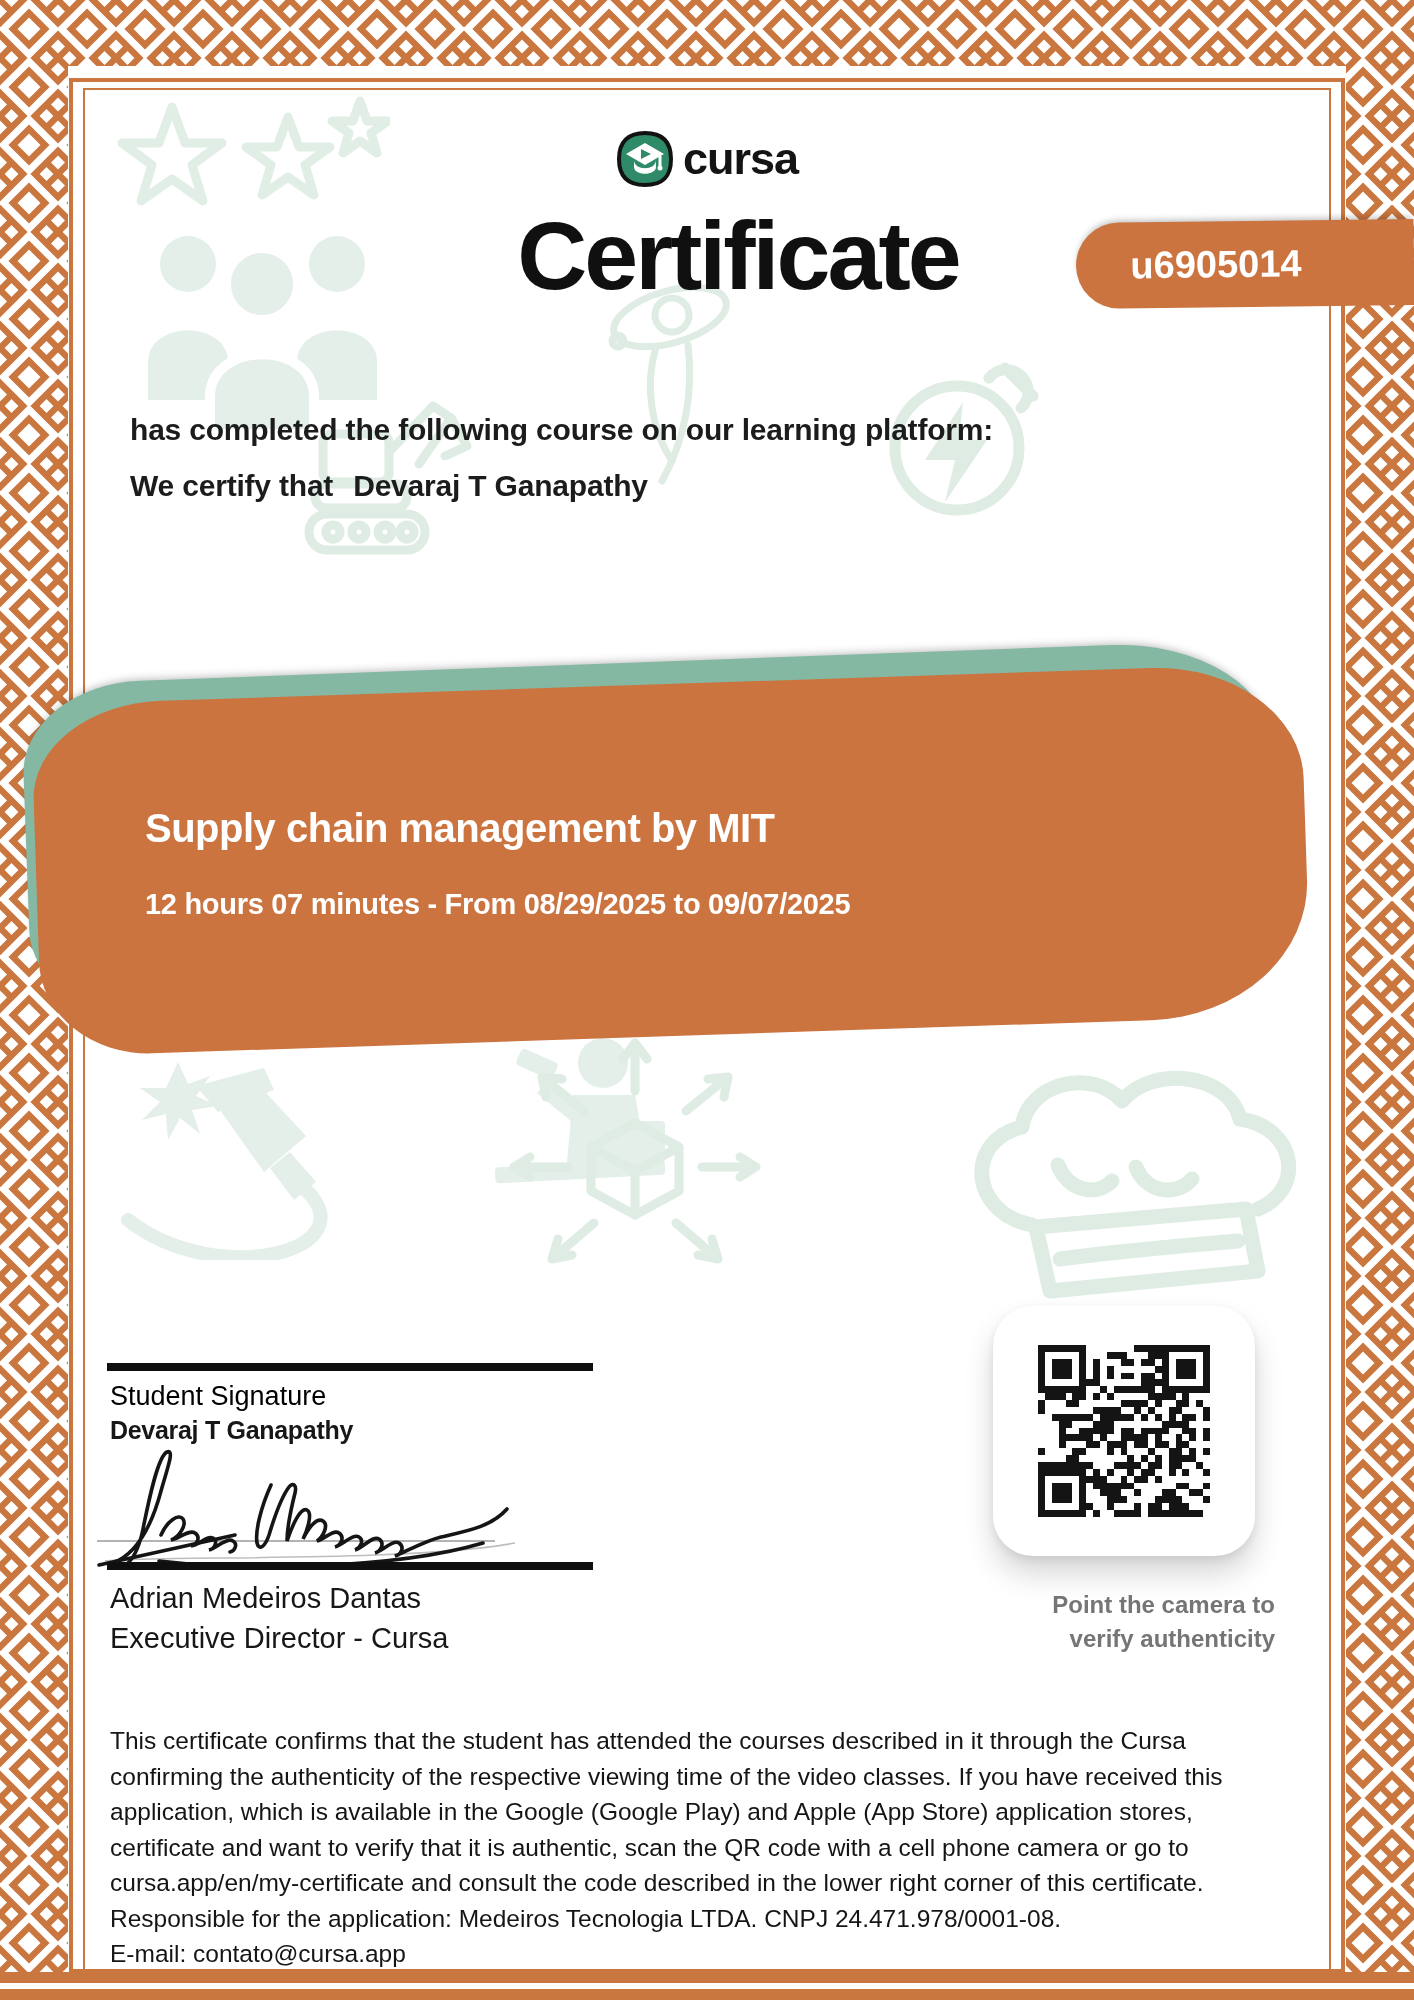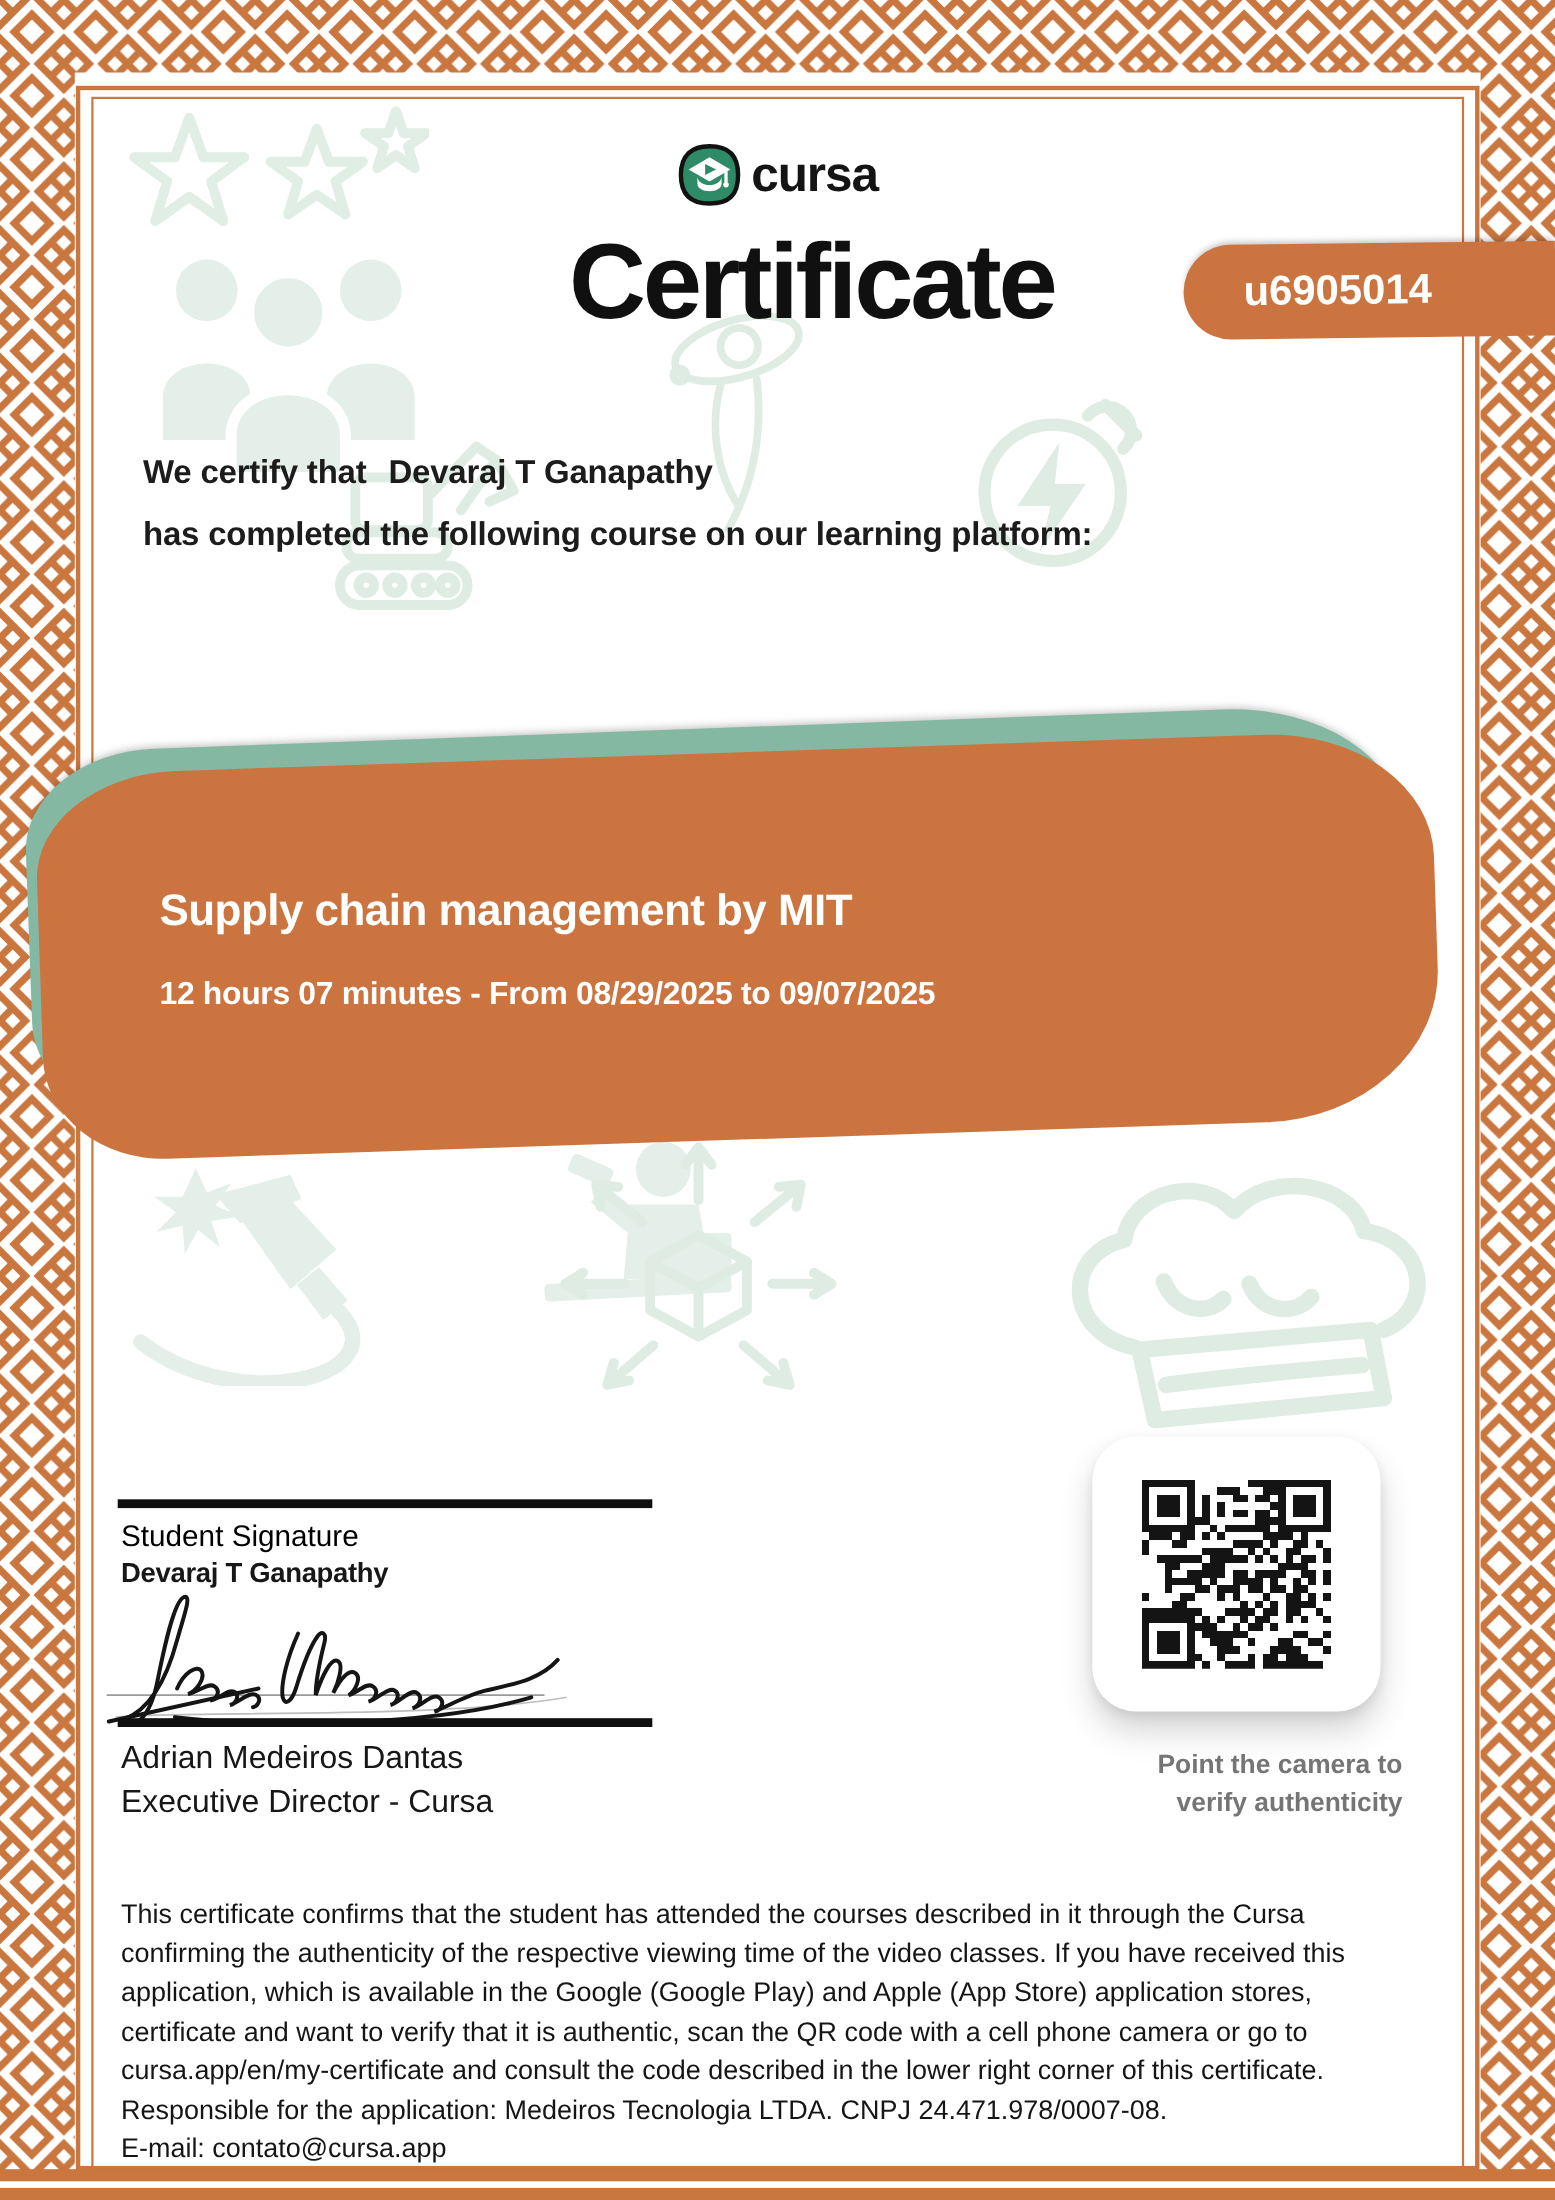--- a/index.html
+++ b/index.html
@@ -183,24 +183,24 @@
     <span class="wordmark">cursa</span>
   </div>
 
   <div class="cert-title">Certificate</div>
 
   <div class="badge">
     <span>u6905014</span>
   </div>
 
   <div class="intro">
+    <div>has completed the following course on our learning platform:</div>
     <div>
       <span>We certify that</span><span class="name">Devaraj T Ganapathy</span>
     </div>
-    <div>has completed the following course on our learning platform:</div>
   </div>
 
   <div class="blob-teal"></div>
   <div class="blob-orange"></div>
   <div class="course-title">Supply chain management by MIT</div>
   <div class="course-details">12 hours 07 minutes - From 08/29/2025 to 09/07/2025</div>
 
   <div class="rule" style="top:1363px"></div>
   <div class="sig-label">Student Signature</div>
   <div class="sig-student">Devaraj T Ganapathy</div>
@@ -560,20 +560,20 @@
     <div>Point the camera to</div>
     <div>verify authenticity</div>
   </div>
 
   <div class="footer">
     <div>This certificate confirms that the student has attended the courses described in it through the Cursa</div>
     <div>confirming the authenticity of the respective viewing time of the video classes. If you have received this</div>
     <div>application, which is available in the Google (Google Play) and Apple (App Store) application stores,</div>
     <div>certificate and want to verify that it is authentic, scan the QR code with a cell phone camera or go to</div>
     <div>cursa.app/en/my-certificate and consult the code described in the lower right corner of this certificate.</div>
-    <div>Responsible for the application: Medeiros Tecnologia LTDA. CNPJ 24.471.978/0007-08.</div>
+    <div>Responsible for the application: Medeiros Tecnologia LTDA. CNPJ 24.471.978/0001-08.</div>
     <div>E-mail: contato@cursa.app</div>
   </div>
 
   <div class="bar1"></div>
   <div class="bar2"></div>
 
 </div>
 
 </body></html>

